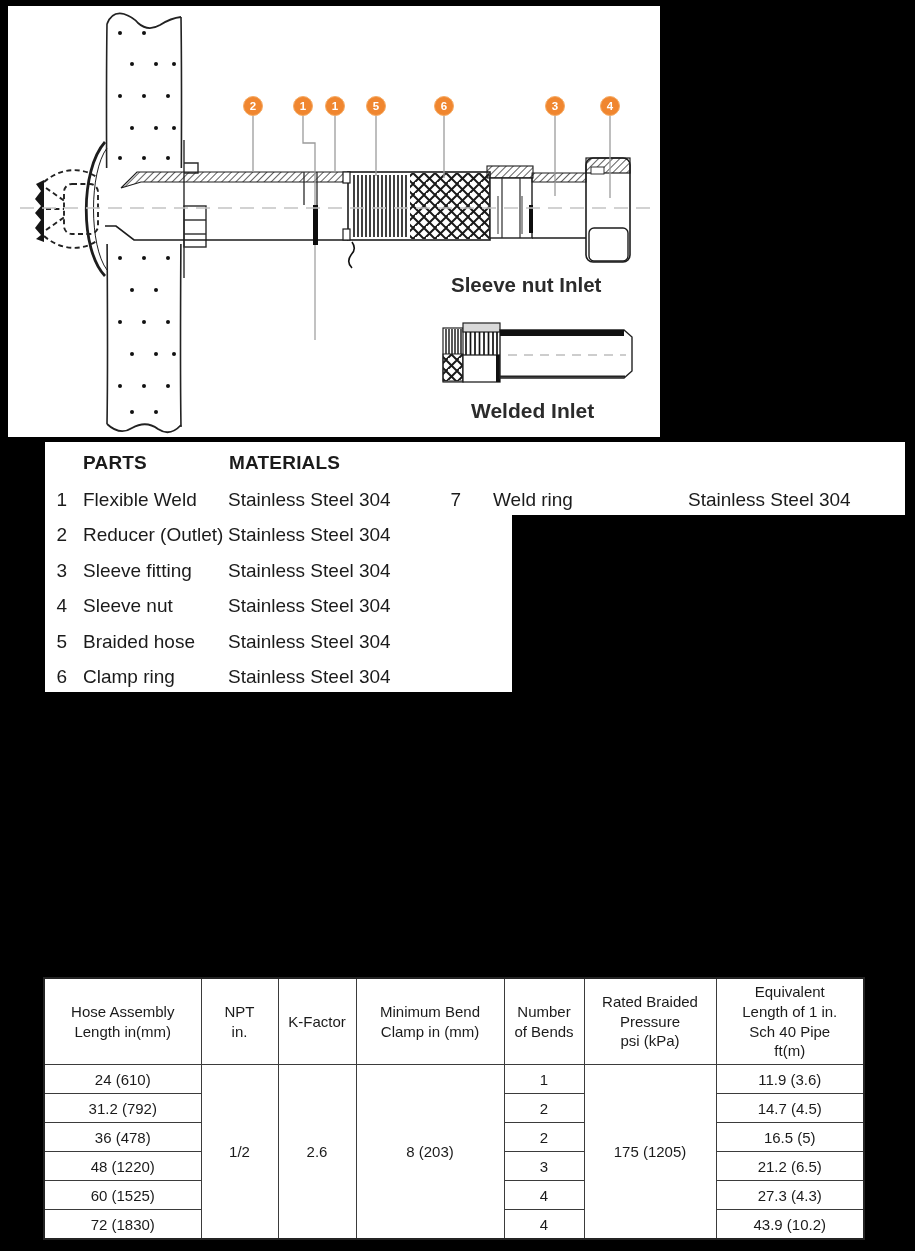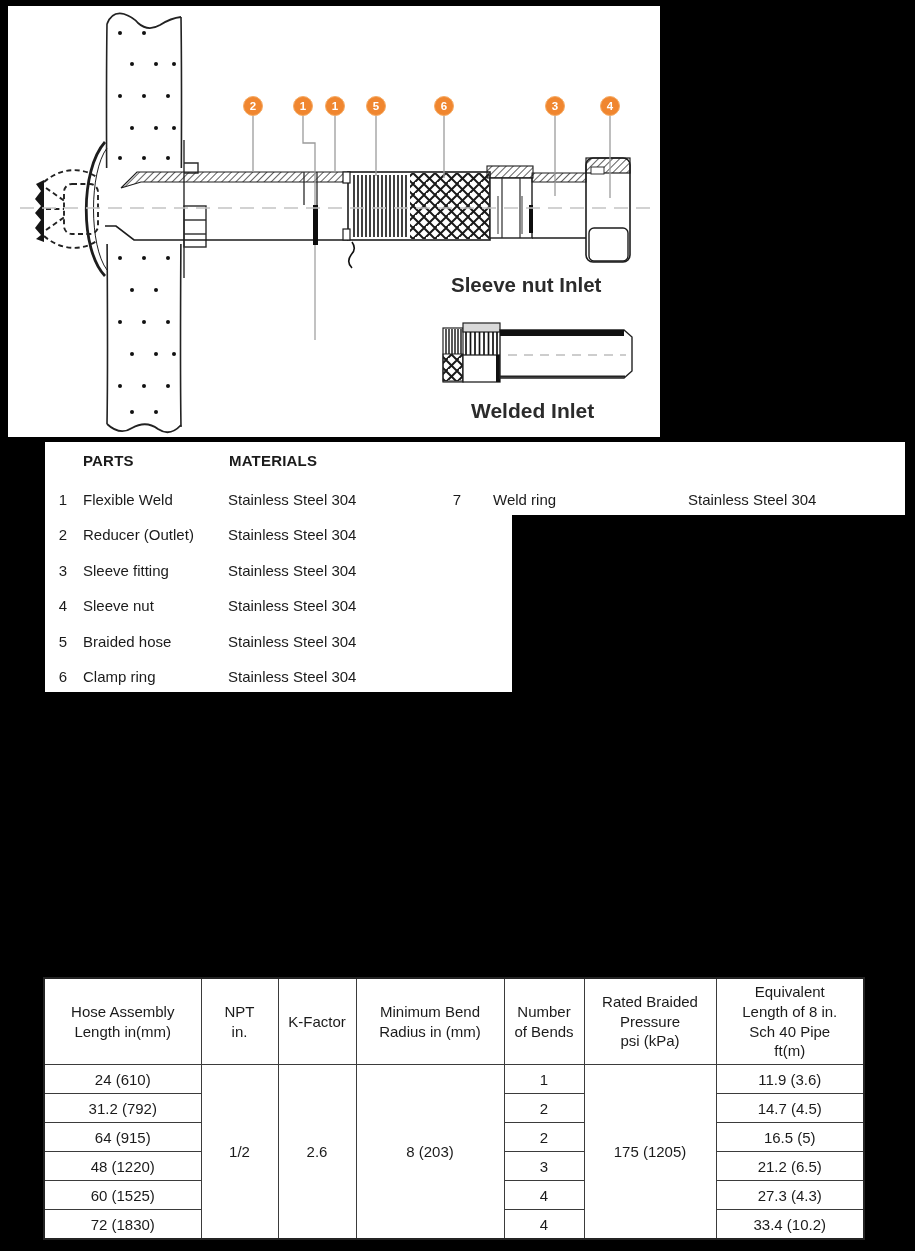--- a/index.html
+++ b/index.html
@@ -4,21 +4,21 @@
 <style>
   html,body{margin:0;padding:0;background:#000;}
   body{width:915px;height:1251px;position:relative;overflow:hidden;
        font-family:"Liberation Sans",sans-serif;color:#1b1b1b;}
   .panel{position:absolute;background:#fff;}
   
   #diagram-panel{left:8px;top:6px;width:652px;height:431px;}
   
   #parts-strip{left:45px;top:442px;width:860px;height:73px;}
   #parts-main{left:45px;top:442px;width:467px;height:250px;}
-  #parts-content{position:absolute;left:45px;top:442px;width:860px;height:250px;font-size:15px;}
+  #parts-content{position:absolute;left:45px;top:442px;width:860px;height:250px;font-size:19px;}
   .p-head{position:absolute;top:10px;font-weight:700;letter-spacing:.2px;}
   .p-row{position:absolute;left:0;width:100%;height:18px;line-height:18px;}
   .p-num{position:absolute;left:6px;width:16px;text-align:right;}
   .p-part{position:absolute;left:38px;}
   .p-mat{position:absolute;left:183px;}
   .p-num7{position:absolute;left:400px;width:16px;text-align:right;}
   .p-part7{position:absolute;left:448px;}
   .p-mat7{position:absolute;left:643px;}
   
   #spec-table-wrap{position:absolute;left:43px;top:977px;}
@@ -282,60 +282,60 @@
     <col style="width:148px">
   </colgroup>
   <tbody>
         <tr>
     <th>Hose Assembly
 Length in(mm)</th>
     <th>NPT
 in.</th>
     <th>K-Factor</th>
     <th>Minimum Bend
-Radius  in (mm)</th>
+Clamp  in (mm)</th>
     <th>Number
 of Bends</th>
     <th>Rated Braided
 Pressure
 psi (kPa)</th>
     <th>Equivalent
-Length of 8 in.
+Length of 1 in.
 Sch 40 Pipe
 ft(m)</th>
   </tr>
   <tr>
     <td>24 (610)</td>
     <td rowspan="6">1/2</td>
     <td rowspan="6">2.6</td>
     <td rowspan="6">8 (203)</td>
     <td>1</td>
     <td rowspan="6">175 (1205)</td>
     <td>11.9 (3.6)</td>
   </tr>
   <tr>
     <td>31.2 (792)</td>
     <td>2</td>
     <td>14.7 (4.5)</td>
   </tr>
   <tr>
-    <td>64 (915)</td>
+    <td>36 (478)</td>
     <td>2</td>
     <td>16.5 (5)</td>
   </tr>
   <tr>
     <td>48 (1220)</td>
     <td>3</td>
     <td>21.2 (6.5)</td>
   </tr>
   <tr>
     <td>60 (1525)</td>
     <td>4</td>
     <td>27.3 (4.3)</td>
   </tr>
   <tr>
     <td>72 (1830)</td>
     <td>4</td>
-    <td>33.4 (10.2)</td>
+    <td>43.9 (10.2)</td>
   </tr>
 </tbody>
     </table>
 </div>
 
 </body></html>

